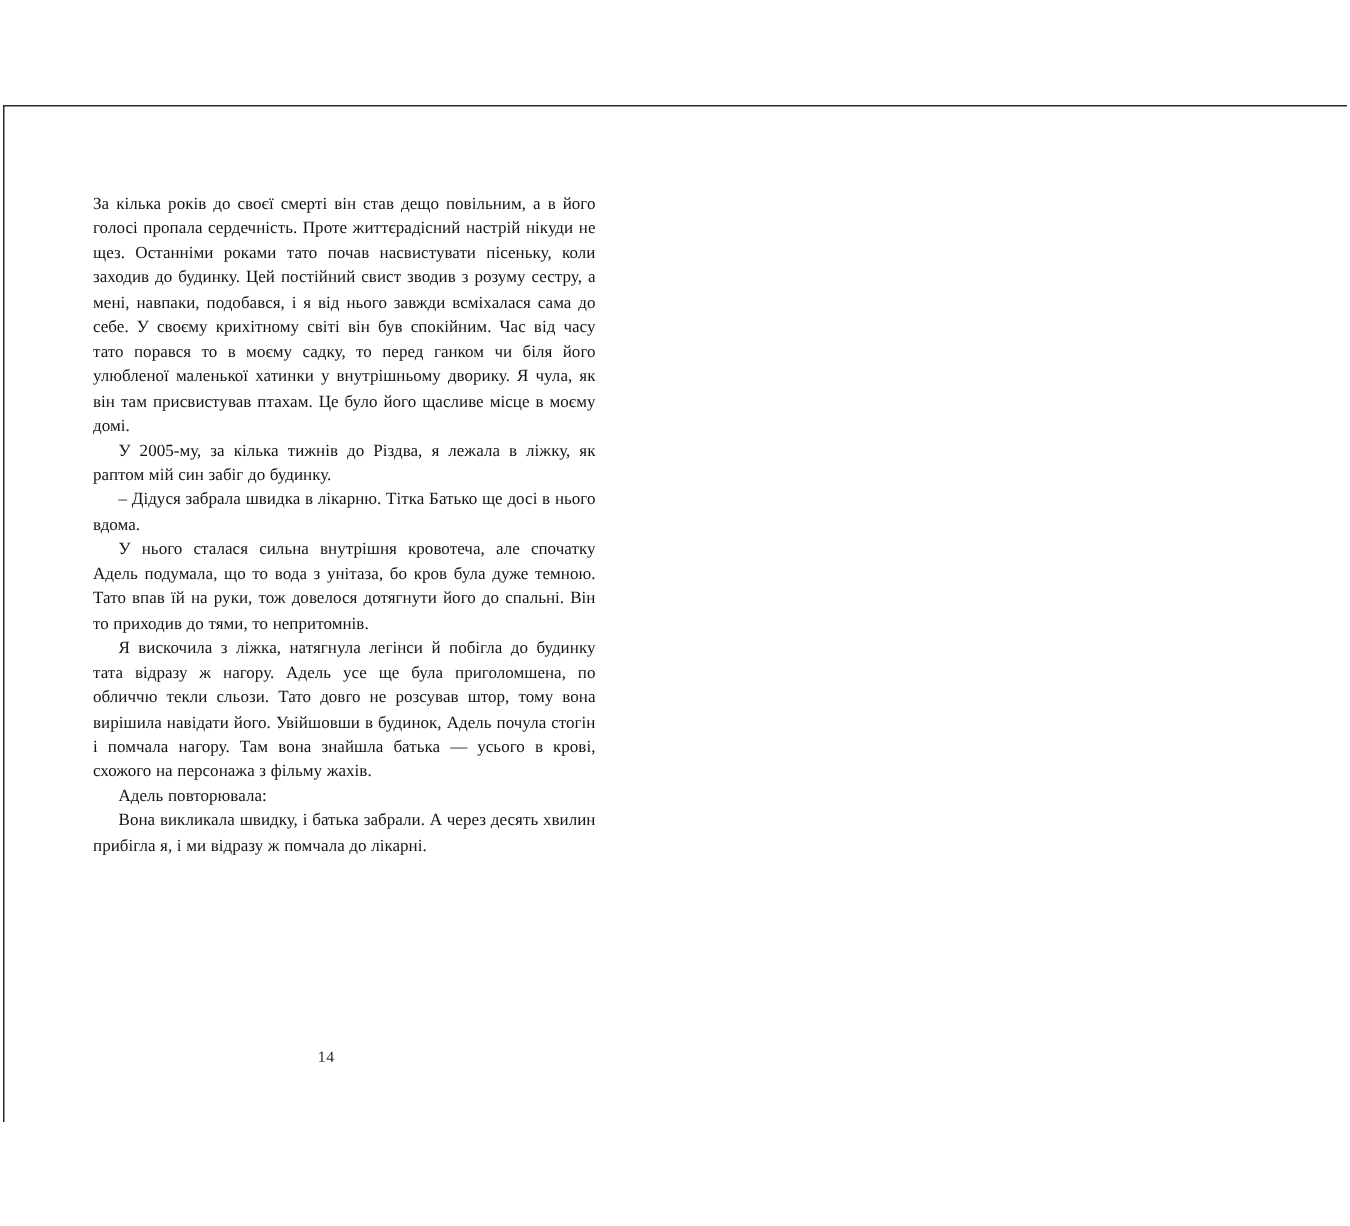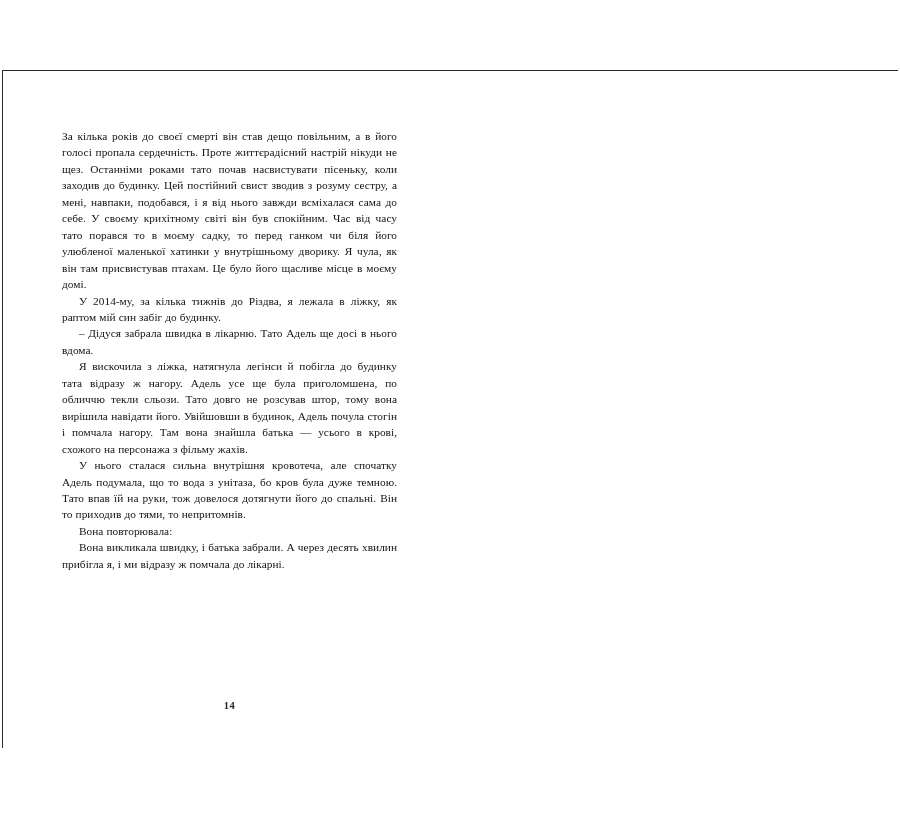--- a/index.html
+++ b/index.html
@@ -90,39 +90,39 @@
 
   .folio {
     position: absolute;
     top: 700px;
     width: 335px;
     text-align: center;
     font-size: 10.5px;
     color: #2a2a2a;
     letter-spacing: 0.4px;
   }
-  .page-left .folio  { left: 62px; font-weight: bold; }
+  .page-left .folio  { left: 50px; }
 </style>
 </head>
 <body>
 
 <div class="scan">
 
   <div class="sheet"></div>
 
   <div class="spread">
 
     <div class="page page-left">
       <div class="page-body">
           <p class="cont">За кілька років до своєї смерті він став дещо повільним, а в його голосі пропала сердечність. Проте життєрадісний настрій нікуди не щез. Останніми роками тато почав насвистувати пісеньку, коли заходив до будинку. Цей постійний свист зводив з розуму сестру, а мені, навпаки, подобався, і я від нього завжди всміхалася сама до себе. У своєму крихітному світі він був спокійним. Час від часу тато порався то в моєму садку, то перед ганком чи біля його улюбленої маленької хатинки у внутрішньому дворику. Я чула, як він там присвистував птахам. Це було його щасливе місце в моєму домі.</p>
-          <p class="indent">У 2014-му, за кілька тижнів до Різдва, я лежала в ліжку, як раптом мій син забіг до будинку.</p>
-          <p class="dash">– Дідуся забрала швидка в лікарню. Тато Адель ще досі в нього вдома.</p>
+          <p class="indent">У 2005-му, за кілька тижнів до Різдва, я лежала в ліжку, як раптом мій син забіг до будинку.</p>
+          <p class="dash">– Дідуся забрала швидка в лікарню. Тітка Батько ще досі в нього вдома.</p>
+          <p class="indent">У нього сталася сильна внутрішня кровотеча, але спочатку Адель подумала, що то вода з унітаза, бо кров була дуже темною. Тато впав їй на руки, тож довелося дотягнути його до спальні. Він то приходив до тями, то непритомнів.</p>
           <p class="indent">Я вискочила з ліжка, натягнула легінси й побігла до будинку тата відразу ж нагору. Адель усе ще була приголомшена, по обличчю текли сльози. Тато довго не розсував штор, тому вона вирішила навідати його. Увійшовши в будинок, Адель почула стогін і помчала нагору. Там вона знайшла батька — усього в крові, схожого на персонажа з фільму жахів.</p>
-          <p class="indent">У нього сталася сильна внутрішня кровотеча, але спочатку Адель подумала, що то вода з унітаза, бо кров була дуже темною. Тато впав їй на руки, тож довелося дотягнути його до спальні. Він то приходив до тями, то непритомнів.</p>
-          <p class="indent">Вона повторювала:</p>
+          <p class="indent">Адель повторювала:</p>
           <p class="indent">Вона викликала швидку, і батька забрали. А через десять хвилин прибігла я, і ми відразу ж помчала до лікарні.</p>
         </div>
       <div class="folio">14</div>
     </div>
 
     <div class="page page-right">
       
       
     </div>
 

